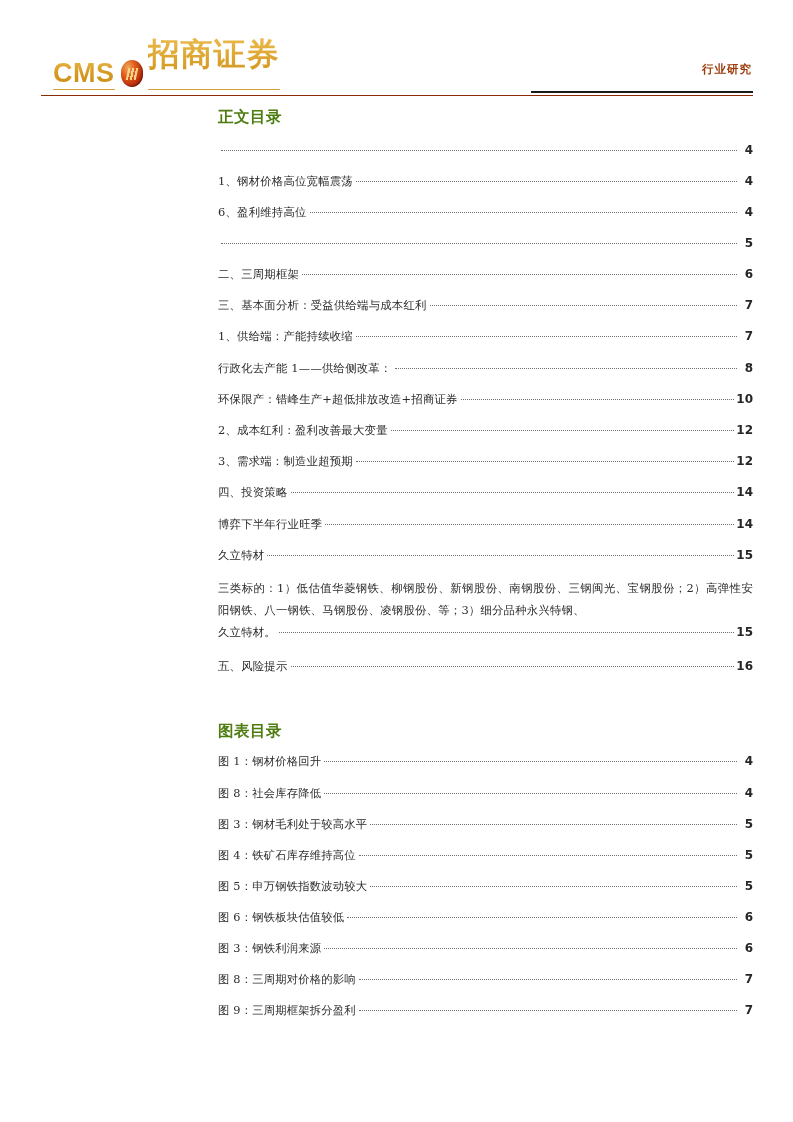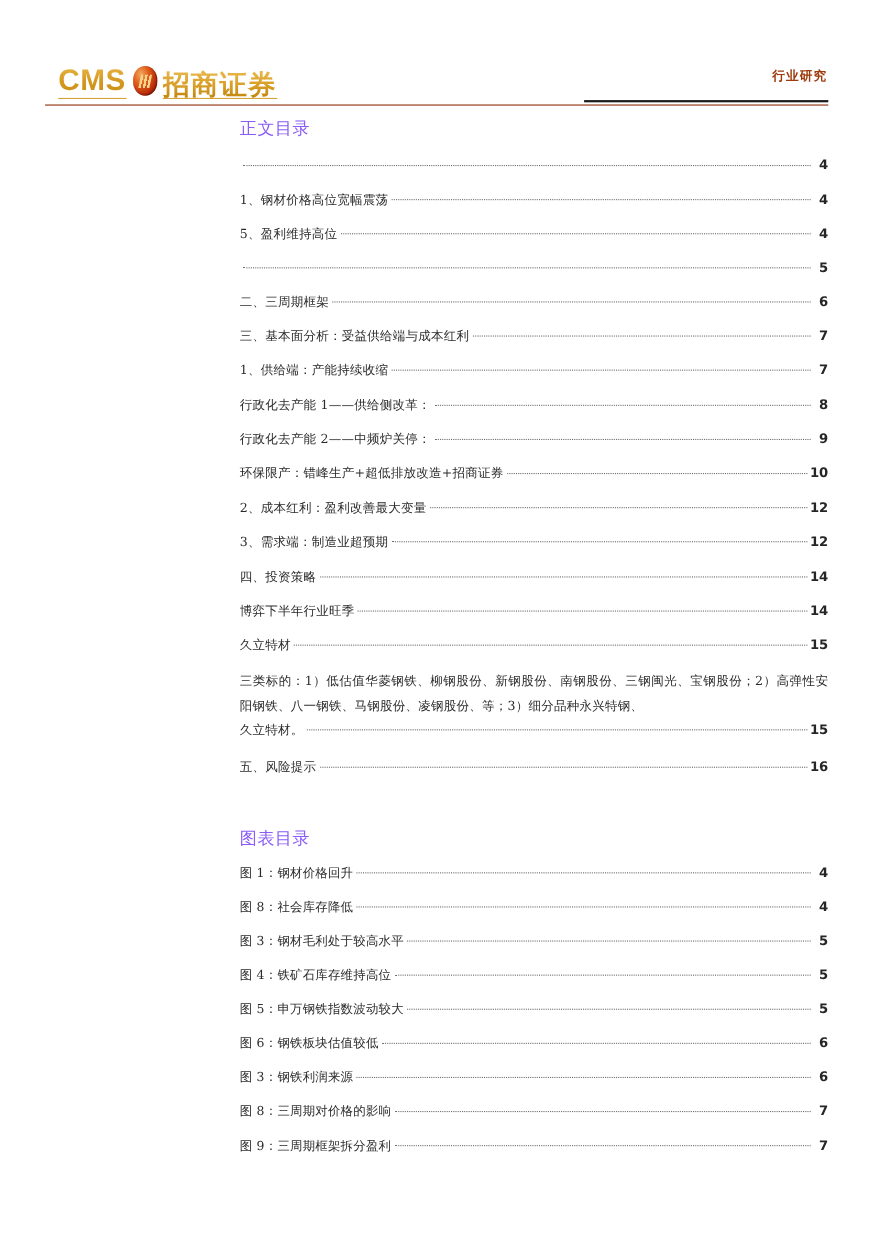--- a/index.html
+++ b/index.html
@@ -70,29 +70,29 @@
     width: 10px; height: 12px;
     background:
       linear-gradient(90deg,
         #f6d48a 0 22%, transparent 22% 39%,
         #f6d48a 39% 61%, transparent 61% 78%,
         #f6d48a 78% 100%);
   }
   .logo-cn {
     font-family: "DejaVu Sans", "Liberation Sans", sans-serif;
     font-weight: bold;
-    font-size: 25px;
+    font-size: 32px;
     line-height: 1;
     color: #cf9a23;
     background: linear-gradient(180deg, #eab94c 0%, #d9a02a 50%, #c3860e 100%);
     -webkit-background-clip: text;
     background-clip: text;
     -webkit-text-fill-color: transparent;
     border-bottom: 1.6px solid #d6a33a;
-    padding-bottom: 0;
+    padding-bottom: 19px;
     letter-spacing: 1px;
   }
   .header-tag {
     position: absolute;
     right: 41px;
     top: 62px;
     font-family: "DejaVu Sans", "Liberation Sans", sans-serif;
     font-weight: bold;
     font-size: 11.5px;
     letter-spacing: 1px;
@@ -118,23 +118,23 @@
   
   .content {
     position: absolute;
     left: 218px;
     top: 108px;
     width: 535px;
   }
 
   .section-title {
     font-family: "DejaVu Sans", "Liberation Sans", sans-serif;
-    font-weight: normal;
+    font-weight: bold;
     font-size: 15.5px;
-    color: #8b5cf6;
+    color: #4d7c0f;
     letter-spacing: 0.5px;
     margin: 0 0 14px 0;
     line-height: 1.2;
   }
   .section-title.figures {
     margin-top: 46px;
     margin-bottom: 12px;
   }
 
   
@@ -231,21 +231,21 @@
         <span class="toc-page">4</span>
       </li>
 
       <li class="toc-row">
         <span class="toc-label">1、钢材价格高位宽幅震荡</span>
         <span class="toc-dots"></span>
         <span class="toc-page">4</span>
       </li>
 
       <li class="toc-row">
-        <span class="toc-label">5、盈利维持高位</span>
+        <span class="toc-label">6、盈利维持高位</span>
         <span class="toc-dots"></span>
         <span class="toc-page">4</span>
       </li>
 
       <li class="toc-row">
         <span class="toc-dots"></span>
         <span class="toc-page">5</span>
       </li>
 
       <li class="toc-row">
@@ -265,25 +265,20 @@
         <span class="toc-dots"></span>
         <span class="toc-page">7</span>
       </li>
 
       <li class="toc-row">
         <span class="toc-label">行政化去产能 1——供给侧改革：</span>
         <span class="toc-dots"></span>
         <span class="toc-page">8</span>
       </li>
 
-      <li class="toc-row">
-        <span class="toc-label">行政化去产能 2——中频炉关停：</span>
-        <span class="toc-dots"></span>
-        <span class="toc-page">9</span>
-      </li>
 
       <li class="toc-row">
         <span class="toc-label">环保限产：错峰生产+超低排放改造+招商证券</span>
         <span class="toc-dots"></span>
         <span class="toc-page">10</span>
       </li>
 
       <li class="toc-row">
         <span class="toc-label">2、成本红利：盈利改善最大变量</span>
         <span class="toc-dots"></span>

